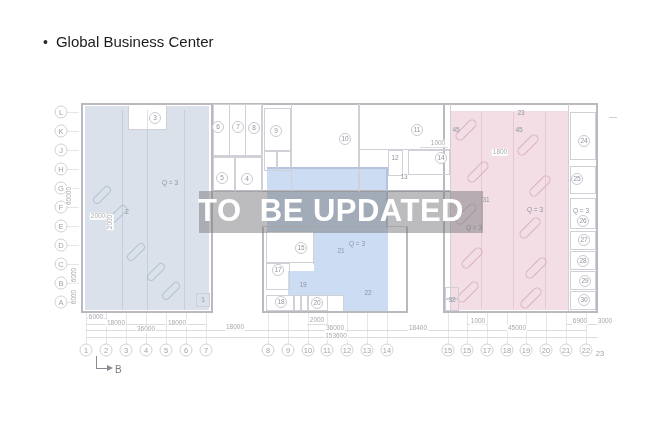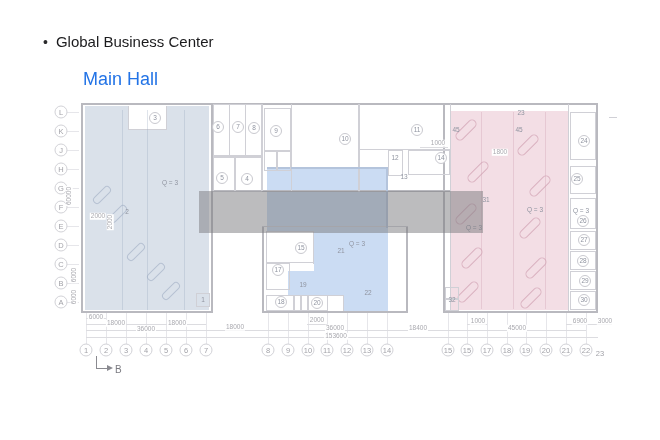--- a/index.html
+++ b/index.html
@@ -30,21 +30,20 @@
   .arrow-label{font-size:10px;color:#7a7a80;transform:translate(0,-50%);}
 </style>
 </head>
 <body>
 
 <div class="stage">
   <div class="title-row" style="color: rgb(27, 27, 29);">
     <span class="bullet">•</span>
     <span>Global Business Center</span>
   </div>
-  <div class="subtitle" style="color: rgb(34, 115, 230);">Main Hall</div>
 
   <div class="plan">
       <div style="left: 85px; top: 106px; width: 124px; height: 204px; background: rgb(218, 225, 234);"></div>
       <div style="left: 128px; top: 106px; width: 39px; height: 23px; background: rgb(255, 255, 255);"></div>
       <div style="left: 267px; top: 168px; width: 121px; height: 64px; background: rgb(203, 220, 243);"></div>
       <div style="left: 314px; top: 232px; width: 74px; height: 64px; background: rgb(203, 220, 243);"></div>
       <div style="left: 288px; top: 271px; width: 38px; height: 25px; background: rgb(203, 220, 243);"></div>
       <div style="left: 343px; top: 296px; width: 45px; height: 15px; background: rgb(203, 220, 243);"></div>
       <div style="left: 450px; top: 111px; width: 118px; height: 199px; background: rgb(243, 222, 229);"></div>
       <div class="pill" style="left: 102px; top: 195px; width: 22px; height: 8px; border-color: rgb(182, 193, 210);"></div>
@@ -266,13 +265,14 @@
       <div class="circ" style="left: 583px; top: 261px;">28</div>
       <div class="circ" style="left: 585px; top: 281px;">29</div>
       <div class="circ" style="left: 584px; top: 300px;">30</div>
       <div style="left: 96px; top: 356px; width: 1px; height: 13px; background: rgb(138, 138, 144);"></div>
       <div style="left: 96px; top: 368px; width: 11px; height: 1px; background: rgb(138, 138, 144);"></div>
       <div style="left: 107px; top: 365px; width: 0px; height: 0px; border-top: 3.5px solid transparent; border-bottom: 3.5px solid transparent; border-left: 6px solid rgb(138, 138, 144);"></div>
       <div class="arrow-label" style="left: 115px; top: 369px;">B</div>
     </div>
 
   <div class="wm-band" style="background: rgba(122, 122, 126, 0.5);"></div>
+  <div class="wm-text" style="color: rgb(255, 255, 255);">TO  BE UPDATED</div>
 </div>
 
 </body></html>

